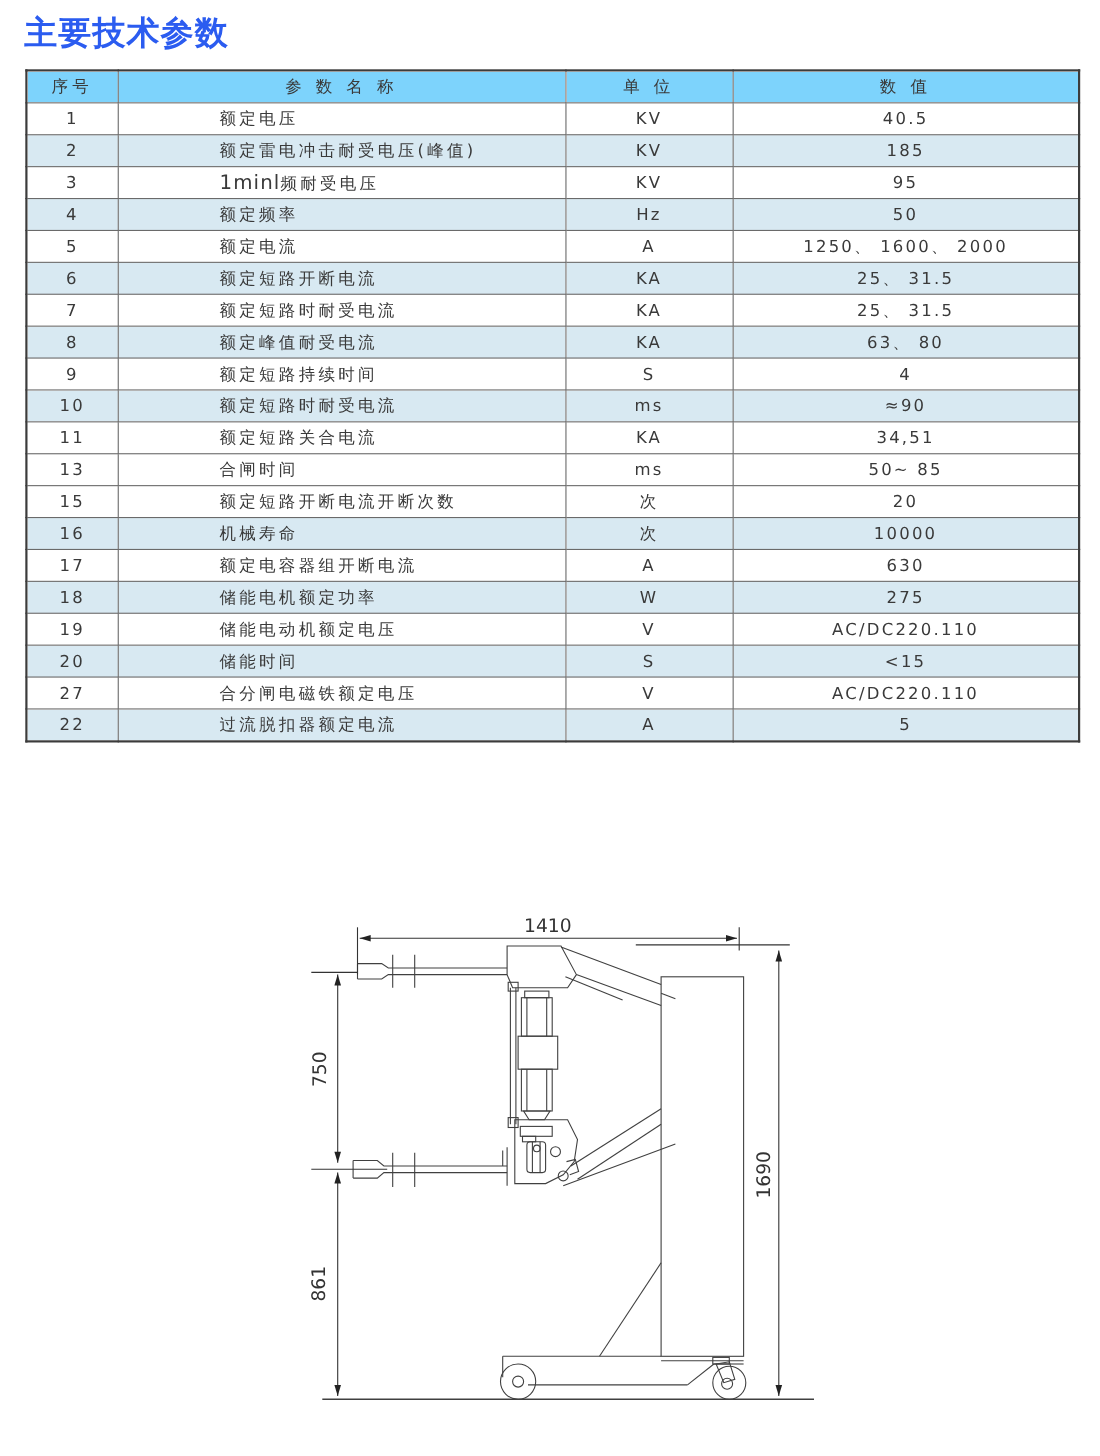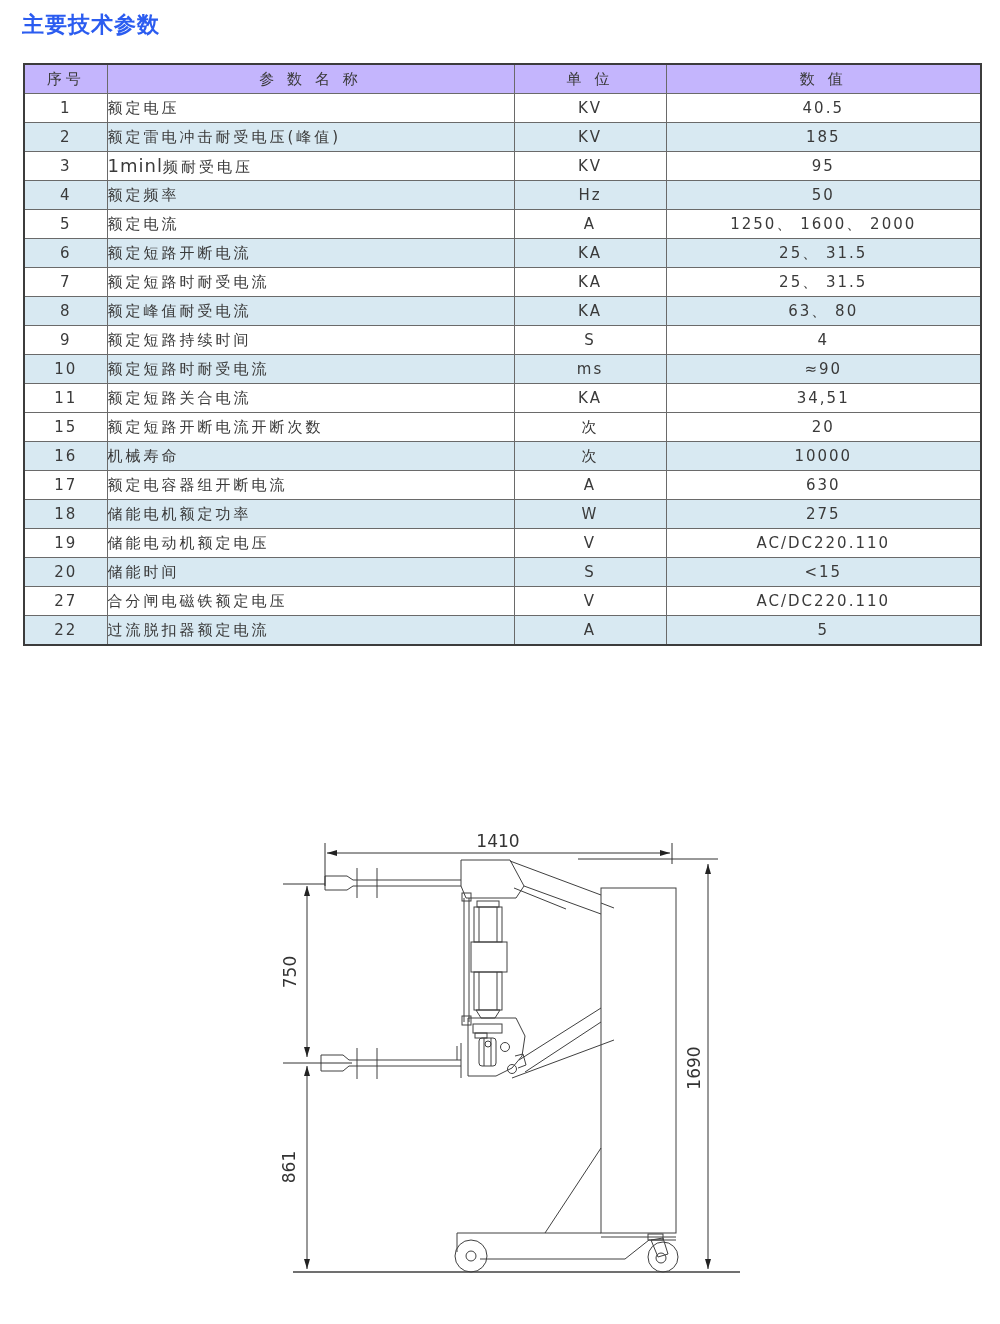--- a/index.html
+++ b/index.html
@@ -1,34 +1,34 @@
 <!DOCTYPE html>
 <html><head>
 <meta charset="utf-8">
 <style>
   html,body{margin:0;padding:0;}
   body{font-family:"DejaVu Sans","Liberation Sans",sans-serif;background:#fff;}
   #page{position:relative;width:1000px;height:1324px;background:#ffffff;overflow:hidden;}
 
-  .sec-title{position:absolute;left:22px;font-size:22px;font-weight:bold;color:#2b5cf0;letter-spacing:1px;}
+  .sec-title{position:absolute;left:22px;font-size:30px;font-weight:bold;color:#2b5cf0;letter-spacing:1px;}
   #title-params{top:10px;}
   #title-dims{top:778px;}
 
   table.params{position:absolute;left:23px;top:63px;width:957px;border-collapse:collapse;table-layout:fixed;
     font-size:15px;color:#3a3a3a;}
   table.params col.c1{width:83px;}
   table.params col.c2{width:407px;}
   table.params col.c3{width:152px;}
   table.params col.c4{width:315px;}
   table.params th, table.params td{
     border:1px solid #6a6a6a;height:28px;padding:0;text-align:center;
     font-weight:normal;letter-spacing:2px;white-space:nowrap;overflow:hidden;}
   table.params{border:2px solid #3c3c3c;}
-  table.params thead th{background:#c4b5fd;letter-spacing:4px;}
-  table.params td.col-name{text-align:left;letter-spacing:3px;}
+  table.params thead th{background:#7dd3fc;letter-spacing:4px;}
+  table.params td.col-name{text-align:left;padding-left:92px;letter-spacing:3px;}
   table.params tr.alt td{background:#d8e9f2;}
   table.params td .big{font-size:18px;letter-spacing:1px;}
 
   #drawing{position:absolute;left:270px;top:820px;width:480px;height:470px;}
   #drawing text{font-family:"DejaVu Sans","Liberation Sans",sans-serif;}
 </style>
 </head>
 <body>
 
 <div id="page">
@@ -111,20 +111,26 @@
           <td class="col-unit">ms</td>
           <td class="col-value">≈90</td>
         </tr>
         <tr>
           <td class="col-index">11</td>
           <td class="col-name">额定短路关合电流</td>
           <td class="col-unit">KA</td>
           <td class="col-value">34,51</td>
         </tr>
         <tr>
+          <td class="col-index">13</td>
+          <td class="col-name">合闸时间</td>
+          <td class="col-unit">ms</td>
+          <td class="col-value">50~ 85</td>
+        </tr>
+        <tr>
           <td class="col-index">15</td>
           <td class="col-name">额定短路开断电流开断次数</td>
           <td class="col-unit">次</td>
           <td class="col-value">20</td>
         </tr>
         <tr class="alt">
           <td class="col-index">16</td>
           <td class="col-name">机械寿命</td>
           <td class="col-unit">次</td>
           <td class="col-value">10000</td>

